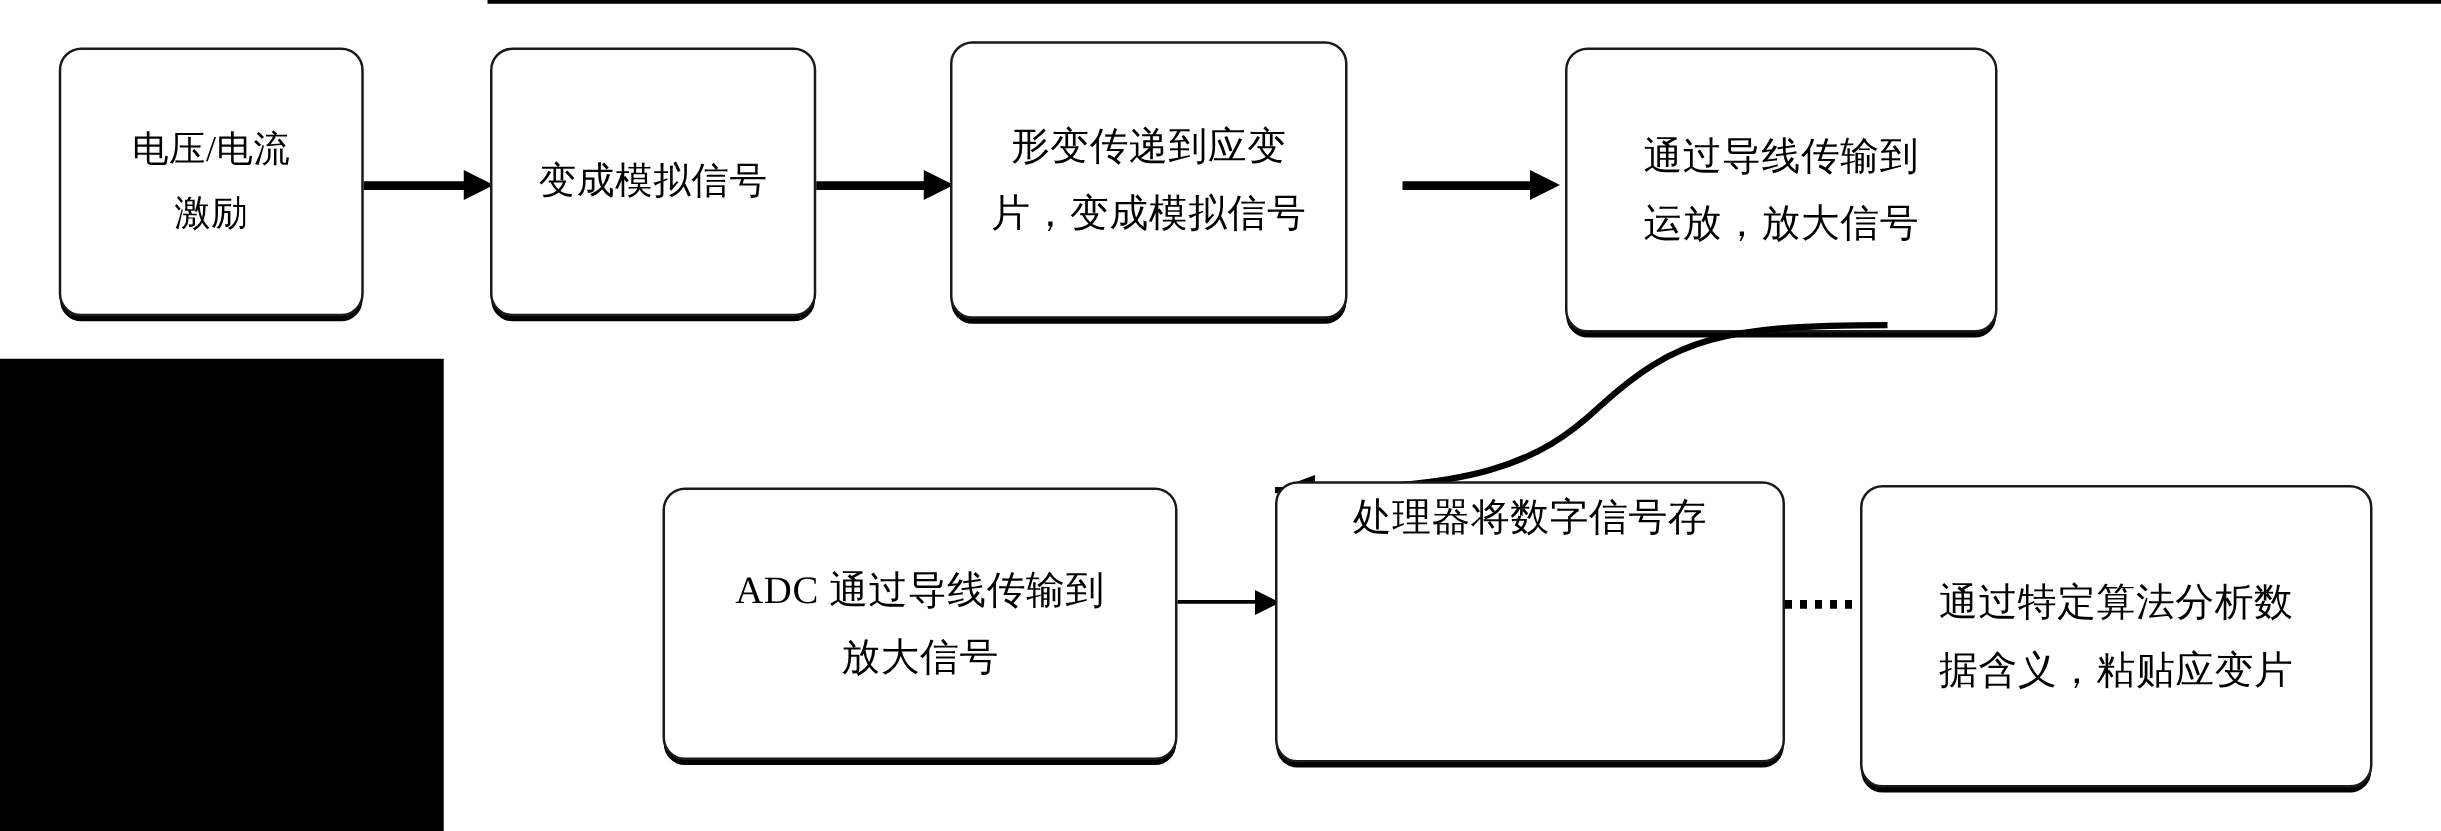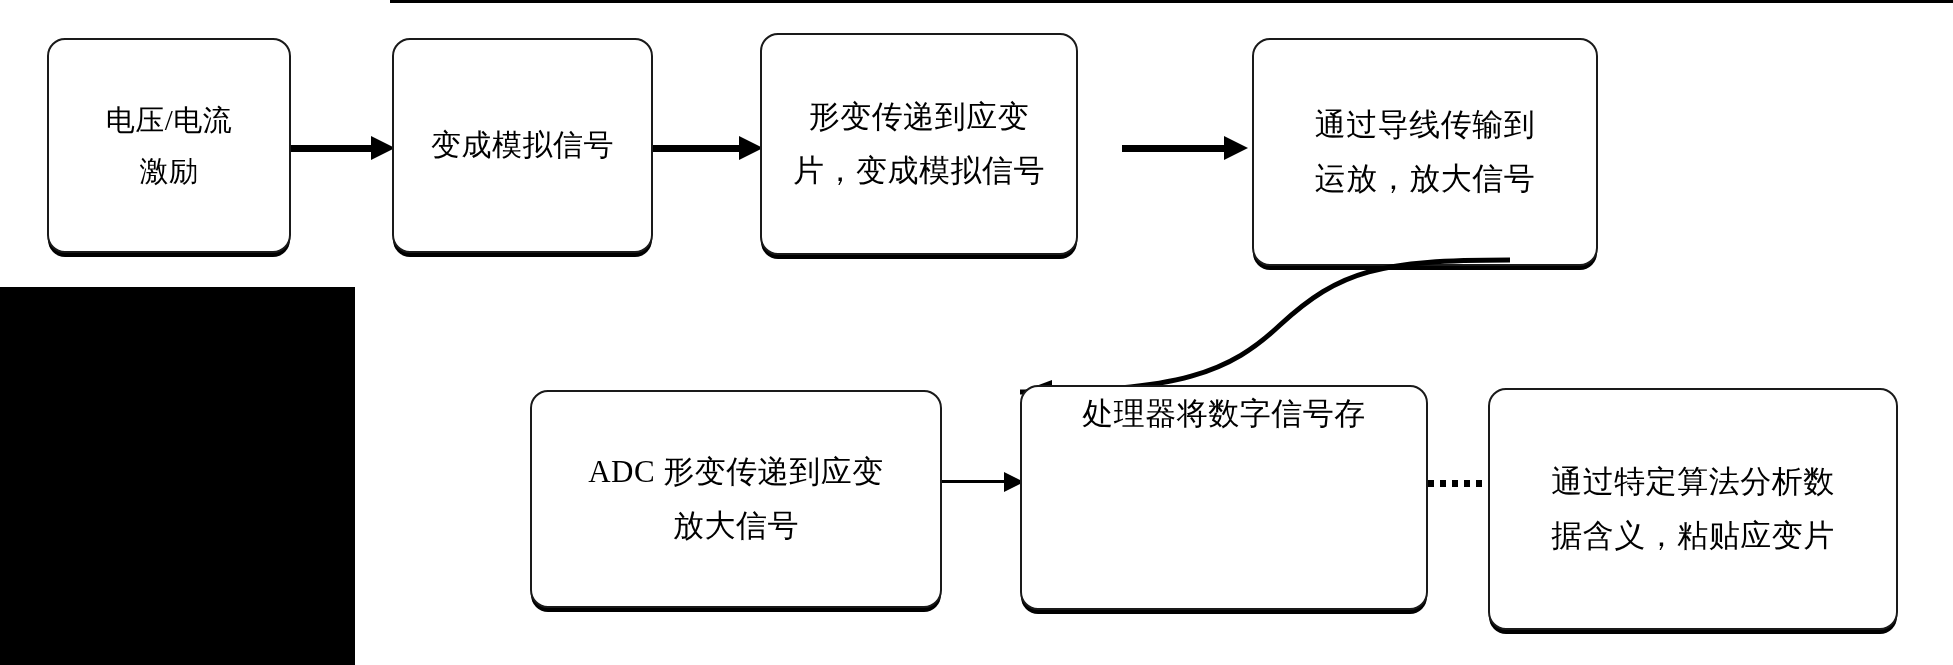--- a/index.html
+++ b/index.html
@@ -150,21 +150,21 @@
     <span class="line">通过导线传输到</span>
     <span class="line">运放，放大信号</span>
   </div>
 
   <svg class="curve" viewBox="0 0 700 180">
     <path d="M 690 30 C 560 30 520 40 460 95 C 410 142 360 162 200 162" fill="none" stroke="#000000" stroke-width="5"></path>
     <polygon points="200,162 232,150 232,174" fill="#000000"></polygon>
   </svg>
 
   <div class="node n-big" style="left:530px; top:390px; width:412px; height:218px;">
-    <span class="line">ADC 形变传递到应变</span>
+    <span class="line">ADC 通过导线传输到</span>
     <span class="line">放大信号</span>
   </div>
 
   <div class="arrow arrow-thin" style="left:942px; top:480px; width:84px;">
     <div class="shaft" style="width:64px;"></div>
     <div class="head" style="left:62px;"></div>
   </div>
 
   <div class="node n-big" style="left:1020px; top:385px; width:408px; height:225px;justify-content:space-between;">
     <span class="line">处理器将数字信号存</span>

